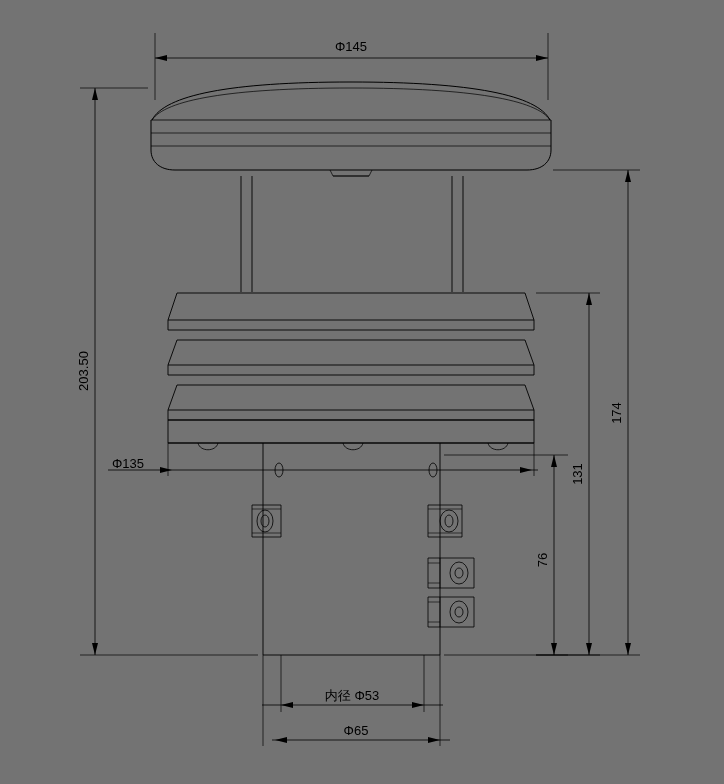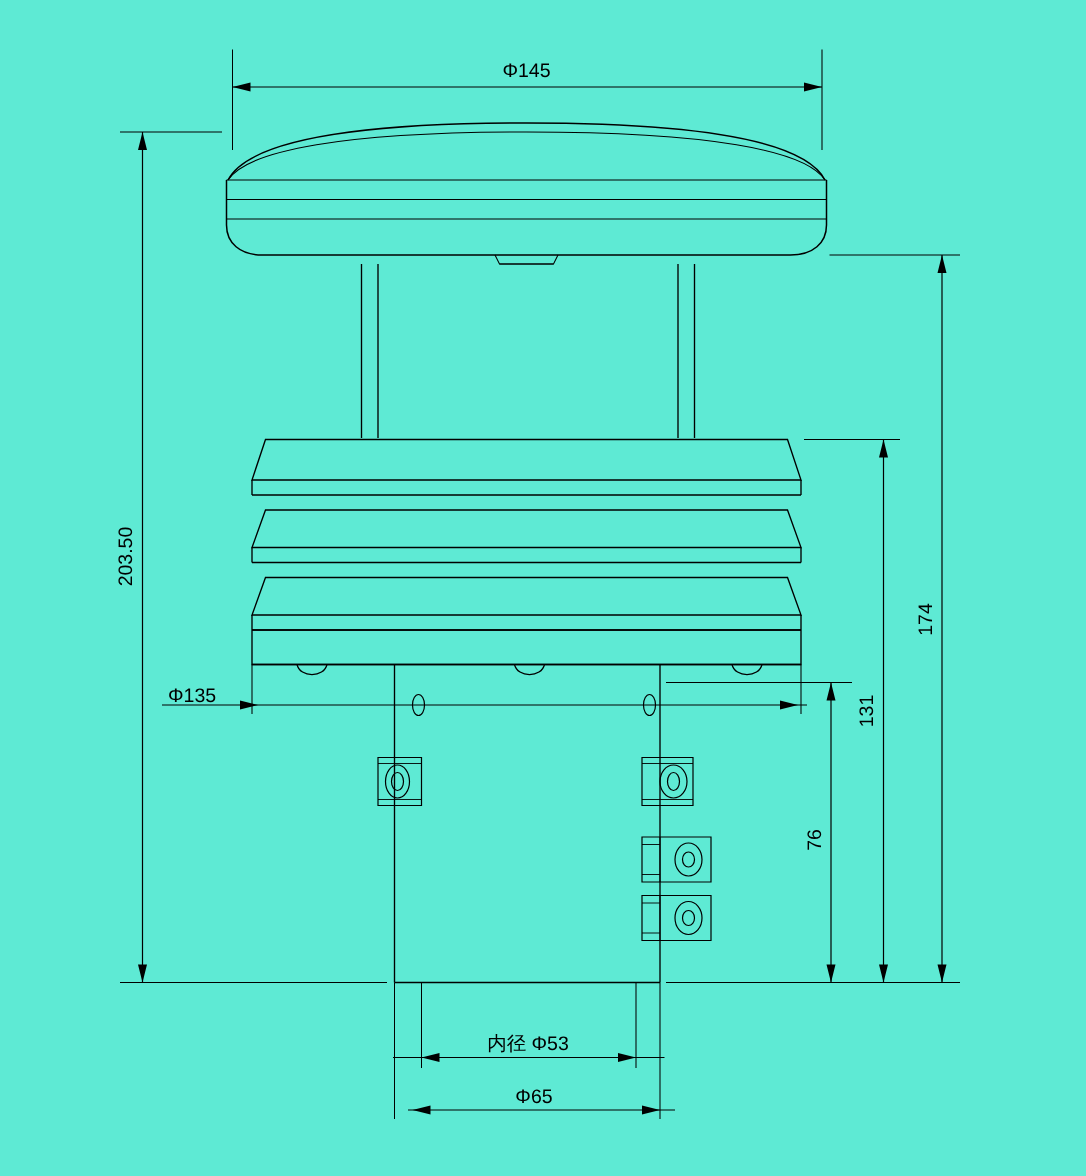--- a/index.html
+++ b/index.html
@@ -7,21 +7,21 @@
     padding: 0;
     background: #ffffff;
   }
   body {
     font-family: "Liberation Sans", sans-serif;
   }
   #sheet {
     position: relative;
     width: 724px;
     height: 784px;
-    background: #5eead4;
+    background: #737373;
     overflow: hidden;
   }
   #sheet svg {
     position: absolute;
     left: 0;
     top: 0;
   }
   .dimtext {
     font-family: "Liberation Sans", sans-serif;
     font-size: 13px;

